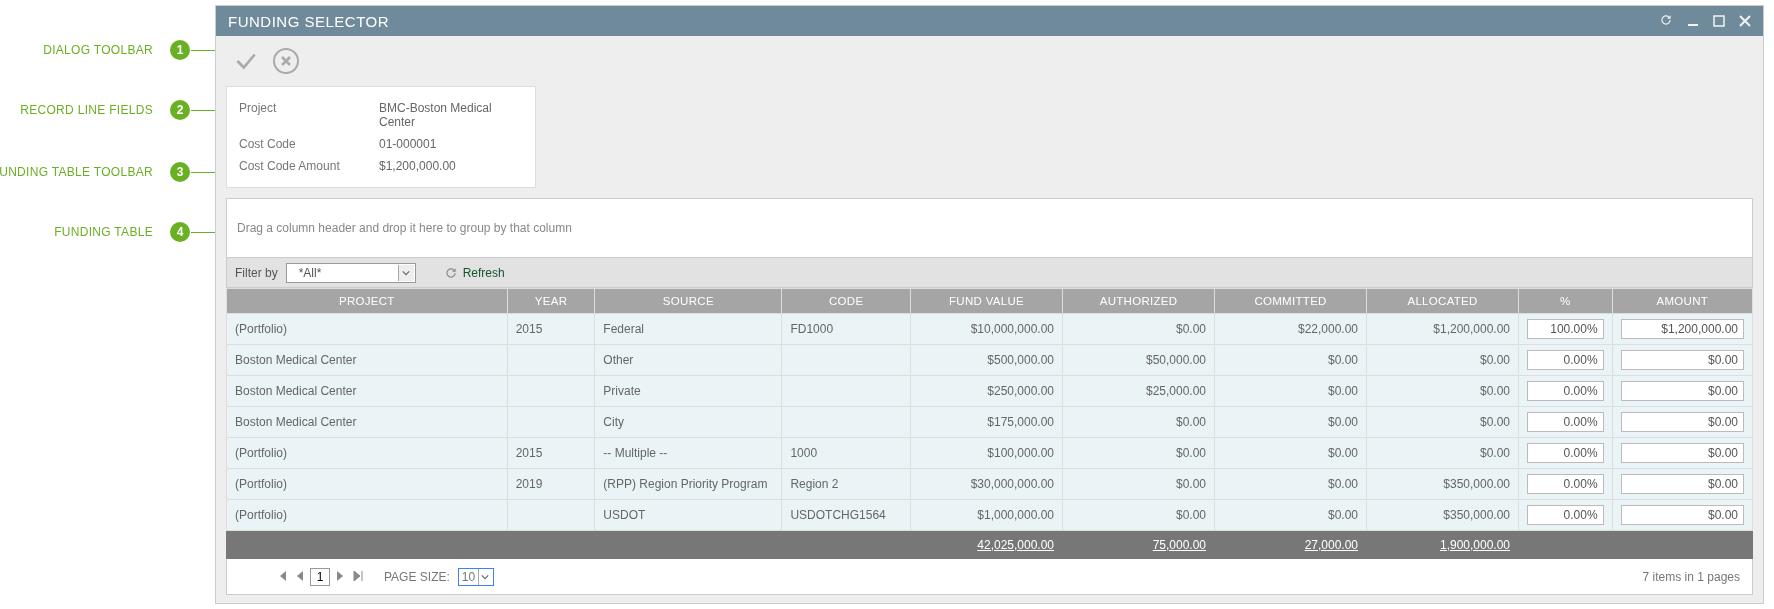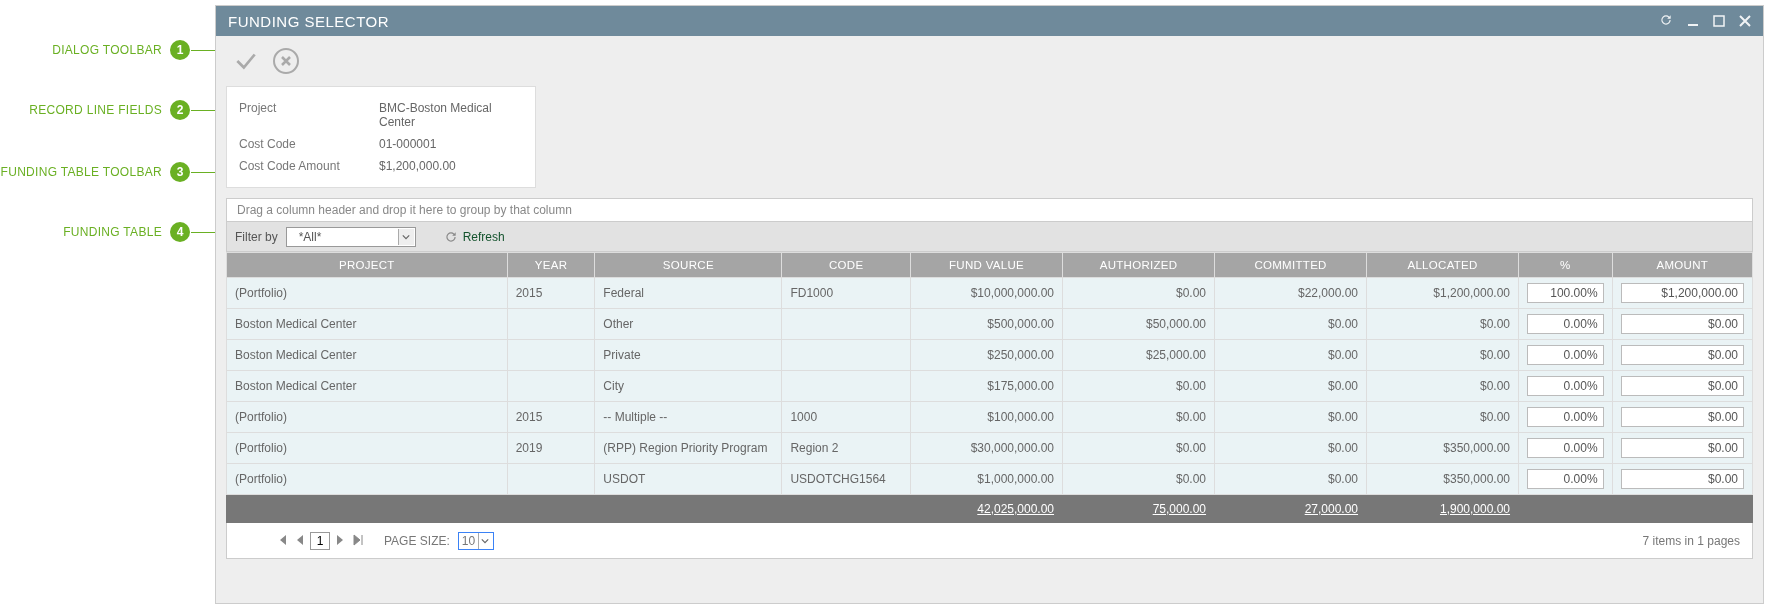--- a/index.html
+++ b/index.html
@@ -21,21 +21,21 @@
     left: 0; top: 0;
     width: 215px;
     height: 100%;
     pointer-events: none;
   }
   .callout {
     position: absolute;
     right: 25px;
     display: flex;
     align-items: center;
-    gap: 8px;
+    gap: 17px;
   }
   .callout-label {
     color: #6ab023;
     font-size: 12px;
     letter-spacing: 0.3px;
     white-space: nowrap;
   }
   .callout-badge {
     background: #6ab023;
     color: #fff;
@@ -118,21 +118,21 @@
   .record-fields .label { flex:0 0 140px; color:#777; }
   .record-fields .value { color:#666; }
 
   
   .grid-wrap {
     margin: 0 10px;
     background:#fff;
   }
   .group-drop {
     border:1px solid #ccc;
-    padding: 4px 10px;
+    padding: 22px 10px;
     font-size: 12px;
     color:#888;
     background:#fff;
   }
   .filterbar {
     border:1px solid #ccc;
     border-top:none;
     height: 30px;
     display:flex;
     align-items:center;

